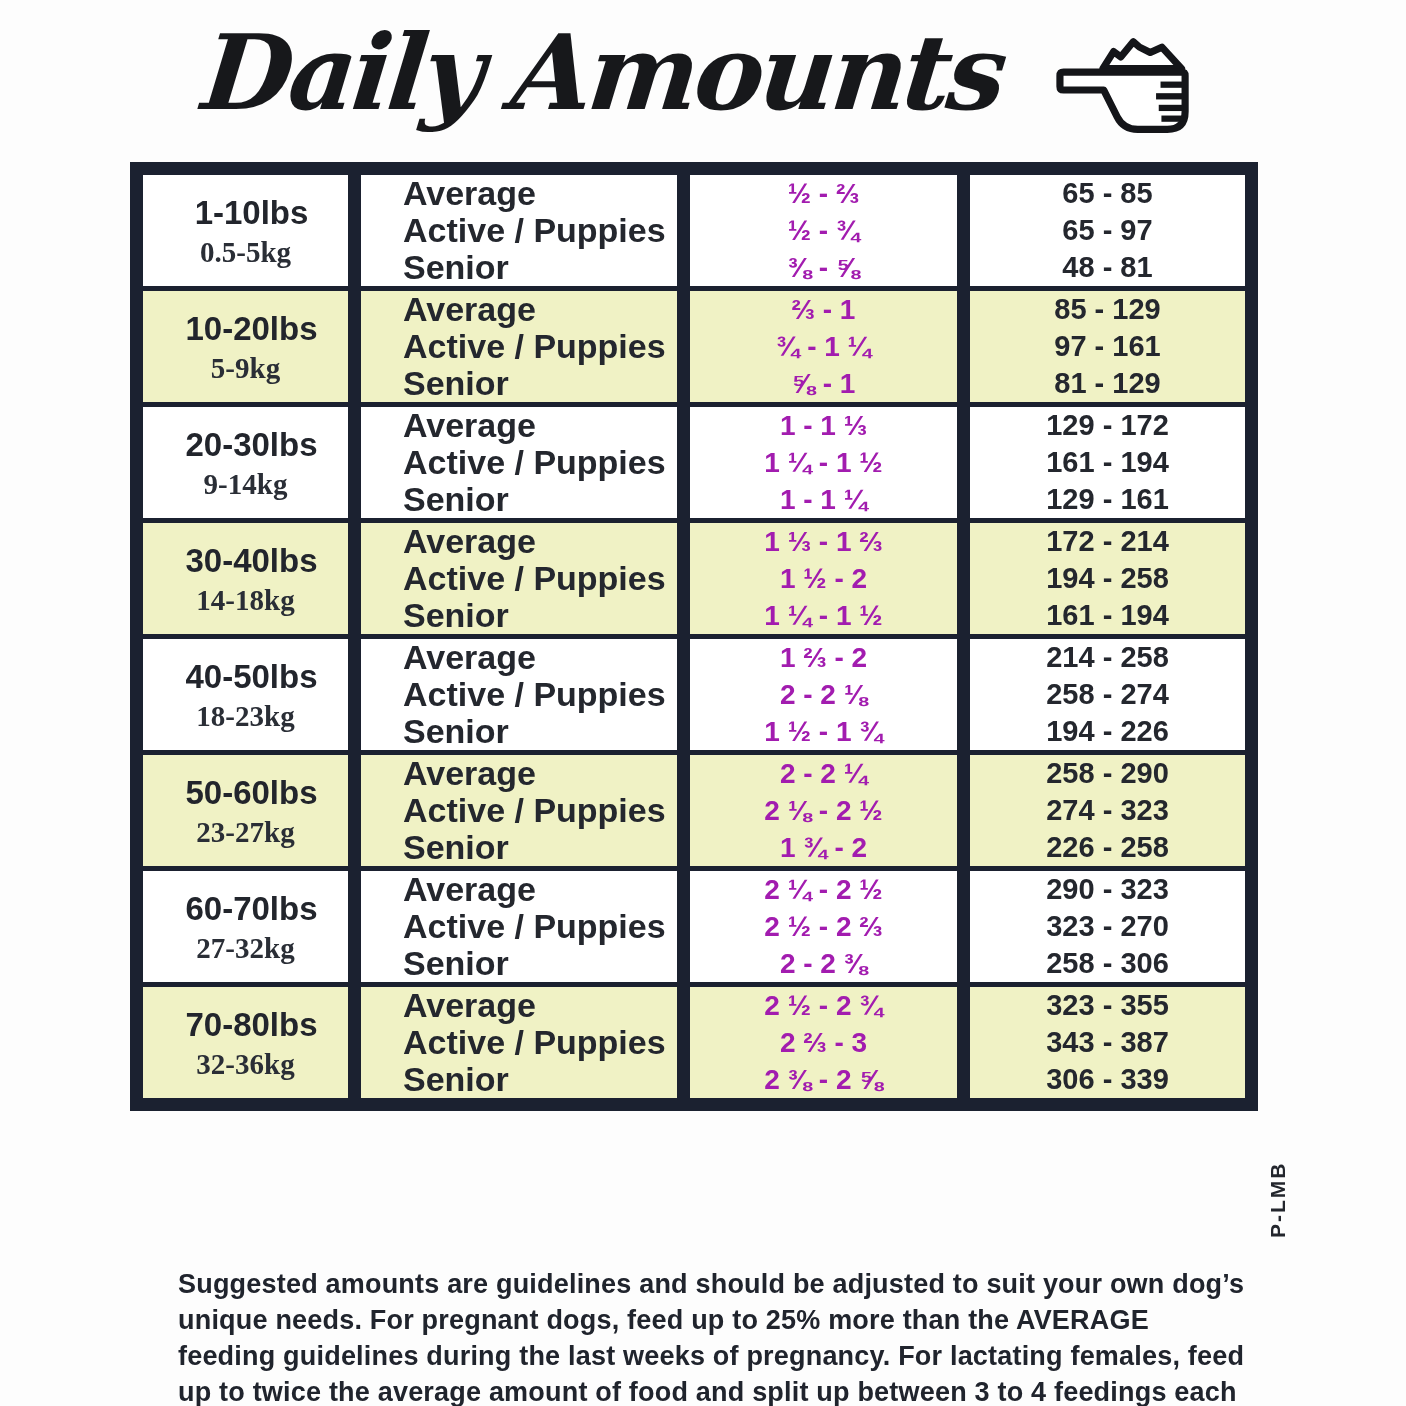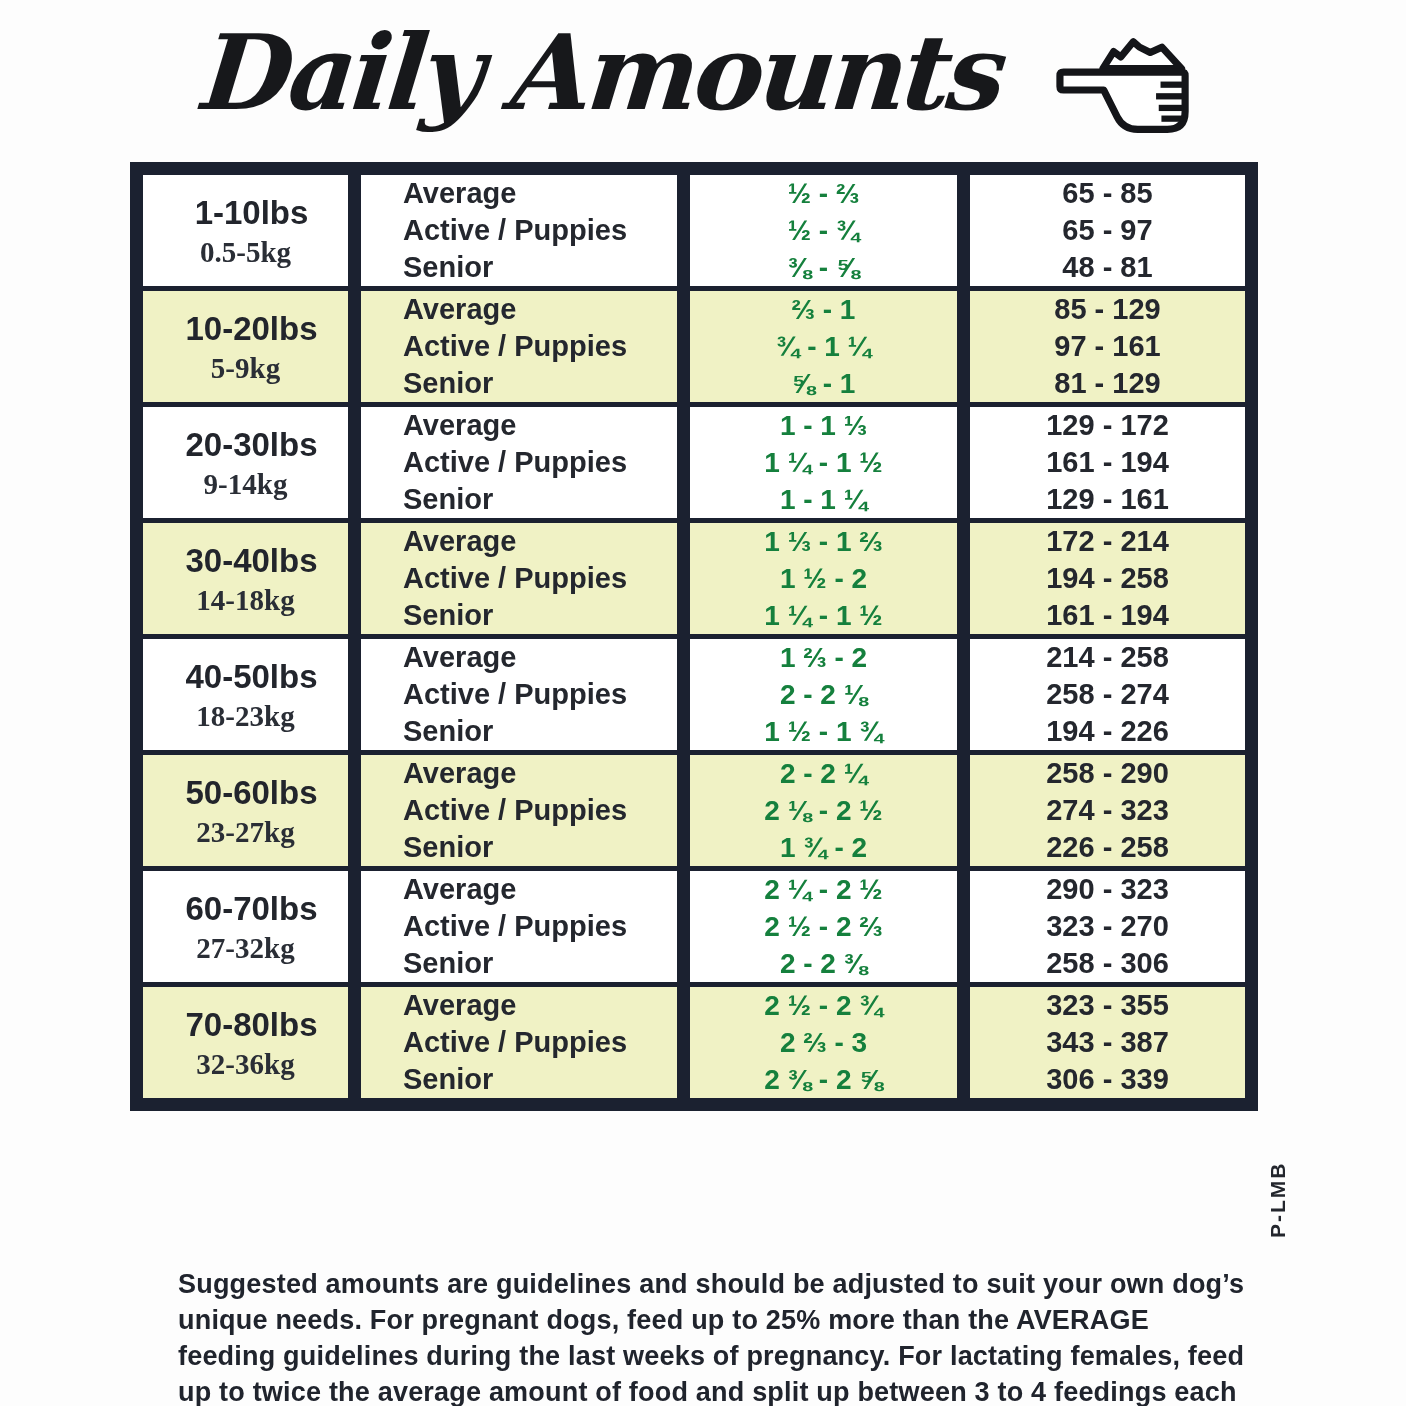--- a/index.html
+++ b/index.html
@@ -27,22 +27,22 @@
   tr.sub td { background:#ffffff; height:49px; font-size:30px; font-weight:bold;
     color:#22252c; border-bottom:5px solid #1b2130; }
 
   tr.group td { background:#ffffff; border-bottom:5px solid #1b2130; height:112px; }
   tr.group.band td { background:#f0f2c5; }
   tr.group:last-child td { border-bottom:none; }
 
   td.wcell .lbs { font-size:33px; font-weight:bold; line-height:42px; color:#22252c;margin-left:12px; }
   td.wcell .kg  { font-size:29px; font-weight:bold; line-height:36px; color:#2a2e36;font-family:Liberation Serif, serif; }
   td.acell { text-align:left; padding-left:42px; }
-  td.acell div { font-size:29px; font-weight:bold; line-height:37px; color:#24272e; }
-  td.ccell div { font-size:28px; font-weight:bold; line-height:37px; color:#15803d; }
+  td.acell div { font-size:34px; font-weight:bold; line-height:37px; color:#24272e; }
+  td.ccell div { font-size:28px; font-weight:bold; line-height:37px; color:#a21caf; }
   td.gcell div { font-size:29px; font-weight:bold; line-height:37px; color:#24272e; }
 
   
   .side-label { position:absolute; left:1266px; top:1142px; height:96px;
     writing-mode:vertical-rl; transform:rotate(180deg);
     font-size:21px; font-weight:bold; letter-spacing:2px; color:#23262d; }
 
   
   .footer { position:absolute; left:178px; top:1266px; width:1074px;
     font-size:27px; font-weight:bold; line-height:36px; color:#20242d;

